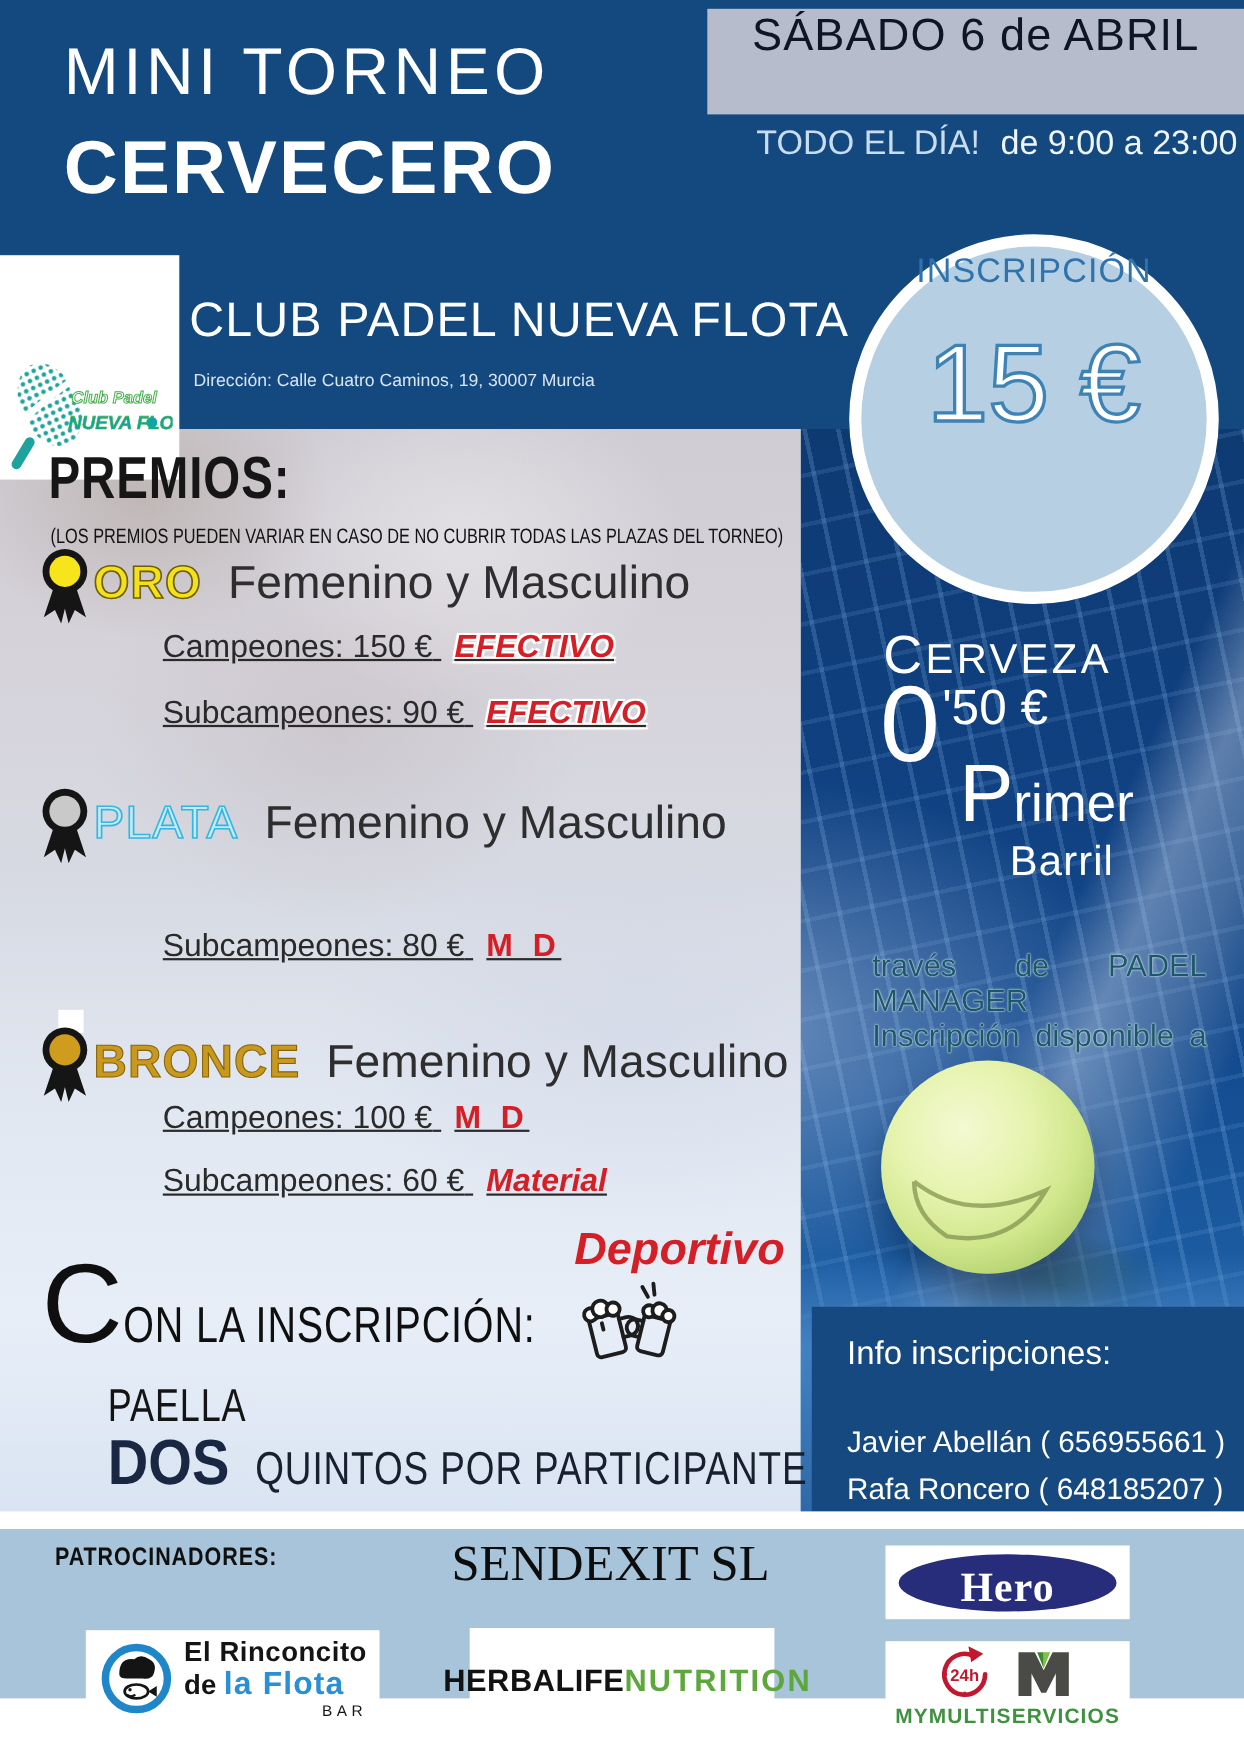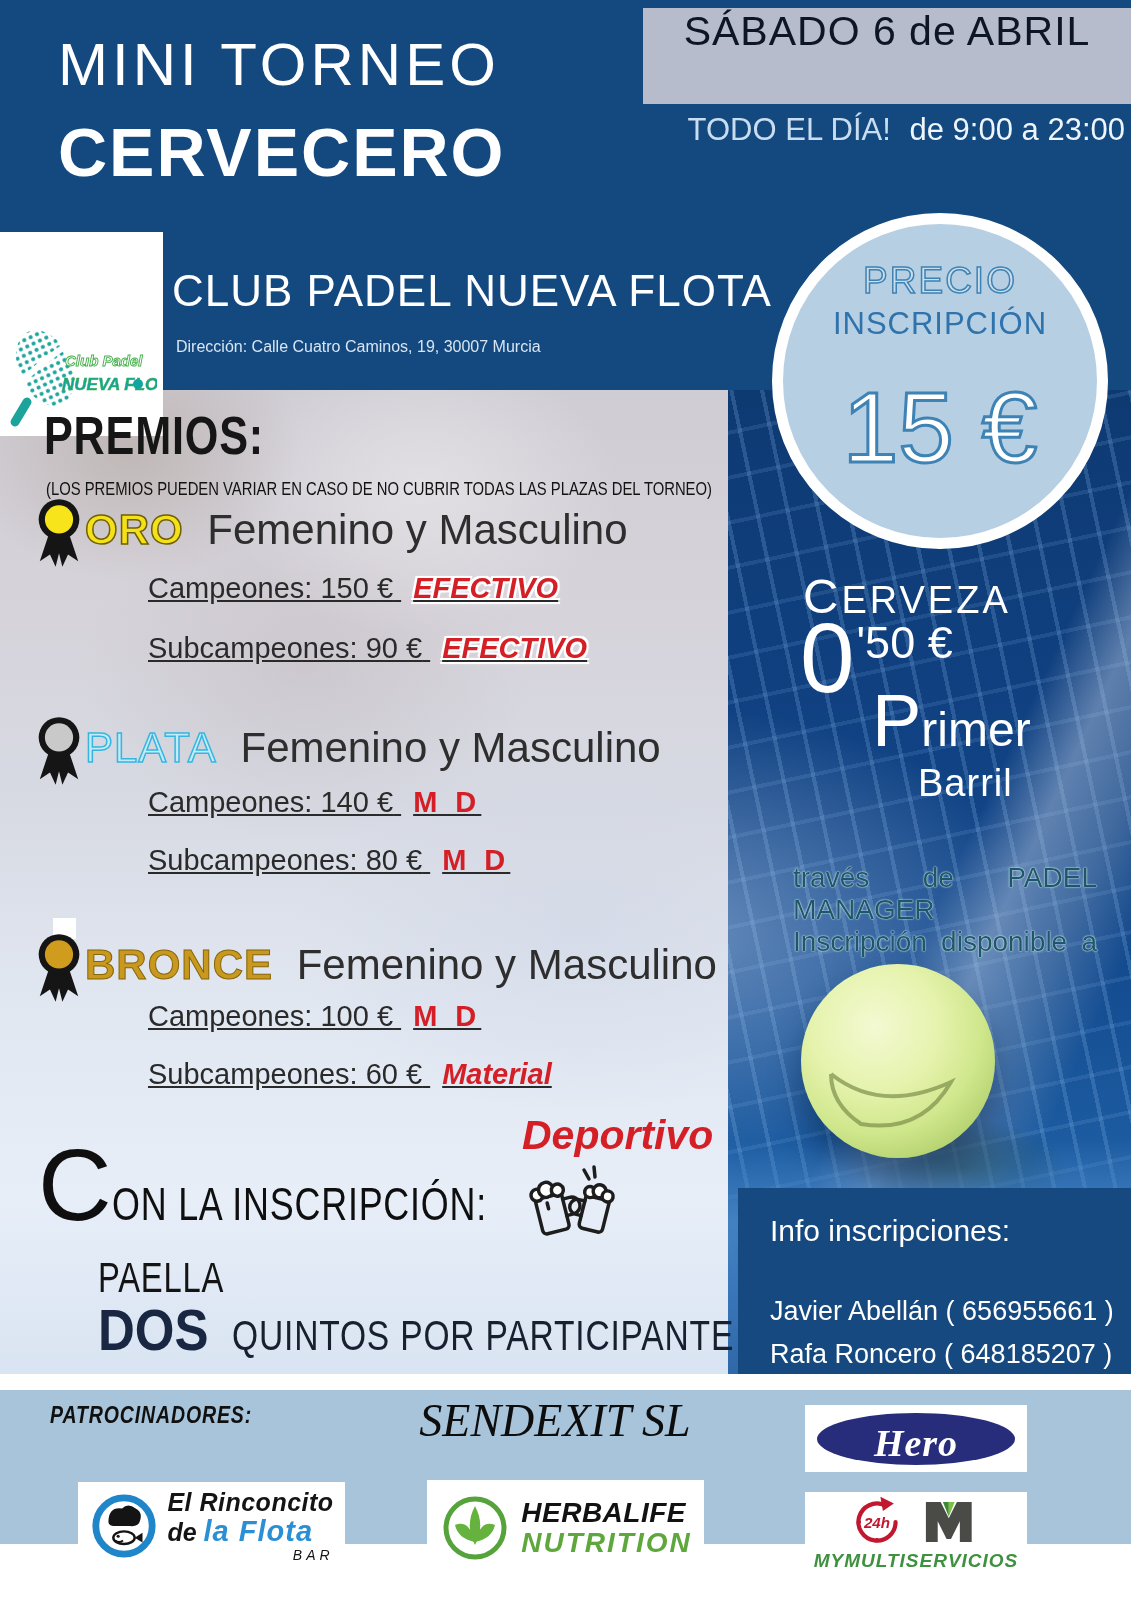--- a/index.html
+++ b/index.html
@@ -109,38 +109,38 @@
         color:#1d5868;text-shadow:0 0 2px #d6ecf6,0 0 1px #fff;}
   .note div{text-align:justify;text-align-last:justify;}
 
   .info-box{position:absolute;left:738px;top:1188px;width:393px;height:186px;background:#15497f;color:#fff;}
   .info-heading{margin:26px 0 0 32px;font-size:30px;}
   .info-line1{margin:48px 0 0 32px;font-size:27px;}
   .info-line2{margin:12px 0 0 32px;font-size:27px;}
 
   
   .strip{position:absolute;left:0;top:1374px;width:1131px;height:16px;background:#fff;}
-  .footer{position:absolute;left:0;top:1390px;width:1131px;height:154px;background:#a8c4da;font-style:italic;}
+  .footer{position:absolute;left:0;top:1390px;width:1131px;height:154px;background:#a8c4da;}
   .sponsors-label{position:absolute;left:50px;top:12px;font-size:23px;font-weight:bold;color:#101010;
                   transform:scaleX(.85);transform-origin:0 0;letter-spacing:1px;}
   .main-sponsor{position:absolute;left:330px;top:4px;width:450px;text-align:center;
                 font-family:"Liberation Serif",serif;font-size:46px;color:#0d0d0d;}
   .logo-white{position:absolute;background:#fff;display:flex;align-items:center;justify-content:center;}
   .hero-box{left:805px;top:15px;width:222px;height:67px;}
   .hero-ellipse{width:198px;height:52px;background:#272d7b;border-radius:50%;
                 display:flex;align-items:flex-end;justify-content:center;}
   .hero-text{color:#fff;font-family:"Liberation Serif",serif;font-weight:bold;font-size:38px;letter-spacing:1px;}
   .rinc-box{left:78px;top:92px;width:267px;height:88px;gap:8px;}
   .rinc-text{display:flex;flex-direction:column;line-height:1.05;}
   .rinc-l1{font-size:25px;font-weight:bold;color:#141414;letter-spacing:.5px;}
   .rinc-l2{font-size:25px;font-weight:bold;color:#141414;}
   .rinc-flota{font-size:29px;font-weight:bold;color:#2a8fd4;letter-spacing:1px;}
   .rinc-bar{font-size:14px;color:#141414;letter-spacing:4px;text-align:right;margin-top:2px;}
   .herb-box{left:427px;top:90px;width:277px;height:95px;gap:10px;}
-  .herb-text{display:flex;flex-direction:column;line-height:1.05;}
+  .herb-text{display:flex;line-height:1.05;align-items:flex-end;}
   .herb-l1{font-size:28px;font-weight:bold;color:#121212;letter-spacing:.5px;}
   .herb-l2{font-size:28px;font-weight:bold;color:#5da73c;letter-spacing:2px;}
   .multi-box{left:805px;top:102px;width:222px;height:83px;flex-direction:column;justify-content:flex-start;padding-top:4px;box-sizing:border-box;}
   .multi-icons{display:flex;align-items:center;gap:16px;height:52px;}
   .multi-name{font-size:19px;font-weight:bold;color:#3f9140;letter-spacing:1px;margin-top:2px;}
 </style>
 </head>
 <body>
 
 <div id="page">
@@ -179,21 +179,20 @@
       <line x1="20" y1="92" x2="8" y2="112" stroke="#1ba39c" stroke-width="9" stroke-linecap="round"></line>
       <text x="58" y="56" font-size="15" font-style="italic" font-weight="bold" fill="#ffffff" stroke="#43b049" stroke-width="0.9">Club Padel</text>
       <text x="55" y="80" font-size="17" font-style="italic" font-weight="bold" fill="#12a5a0" stroke="#3fae49" stroke-width="0.5">NUEVA FLOTA</text>
       <circle cx="131" cy="74" r="5" fill="#12a5a0"></circle>
     </svg>
   </div>
   <div class="club-name">CLUB PADEL NUEVA FLOTA</div>
   <div class="club-address">Dirección: Calle Cuatro Caminos, 19, 30007 Murcia</div>
 
   <div class="badge">
-    <div class="badge-l1">PRECIO</div>
     <div class="badge-l2">INSCRIPCIÓN</div>
     <div class="badge-amount">15 €</div>
   </div>
 
   <div class="premios-h">PREMIOS:</div>
   <div class="premios-d">(LOS PREMIOS PUEDEN VARIAR EN CASO DE NO CUBRIR TODAS LAS PLAZAS DEL TORNEO)</div>
 
   <svg class="medal medal-oro" viewBox="0 0 40 62">
     <path d="M11 32 L3 56 L12 50 L17 61 L23 37 Z" fill="#151515"></path>
     <path d="M29 32 L37 56 L28 50 L23 61 L17 37 Z" fill="#151515"></path>
@@ -215,24 +214,20 @@
 
   <svg class="medal medal-plata" viewBox="0 0 40 62">
     <path d="M11 32 L3 56 L12 50 L17 61 L23 37 Z" fill="#151515"></path>
     <path d="M29 32 L37 56 L28 50 L23 61 L17 37 Z" fill="#151515"></path>
     <circle cx="20" cy="19" r="18" fill="#151515"></circle>
     <circle cx="20" cy="19" r="12.5" style="fill: rgb(201, 201, 201);"></circle>
   </svg>
   <div class="cat-head head-plata">
     <span class="cat-name name-plata" style="color: rgb(196, 235, 250);">PLATA</span>
     <span>Femenino y Masculino</span>
-  </div>
-  <div class="cat-row row-plata-1">
-    <span>Campeones: 140 €</span>
-    <span class="prize prize-md">M D</span>
   </div>
   <div class="cat-row row-plata-2">
     <span>Subcampeones: 80 €</span>
     <span class="prize prize-md">M D</span>
   </div>
 
   <div class="artifact"></div>
 
   <svg class="medal medal-bronce" viewBox="0 0 40 62">
     <path d="M11 32 L3 56 L12 50 L17 61 L23 37 Z" fill="#151515"></path>

